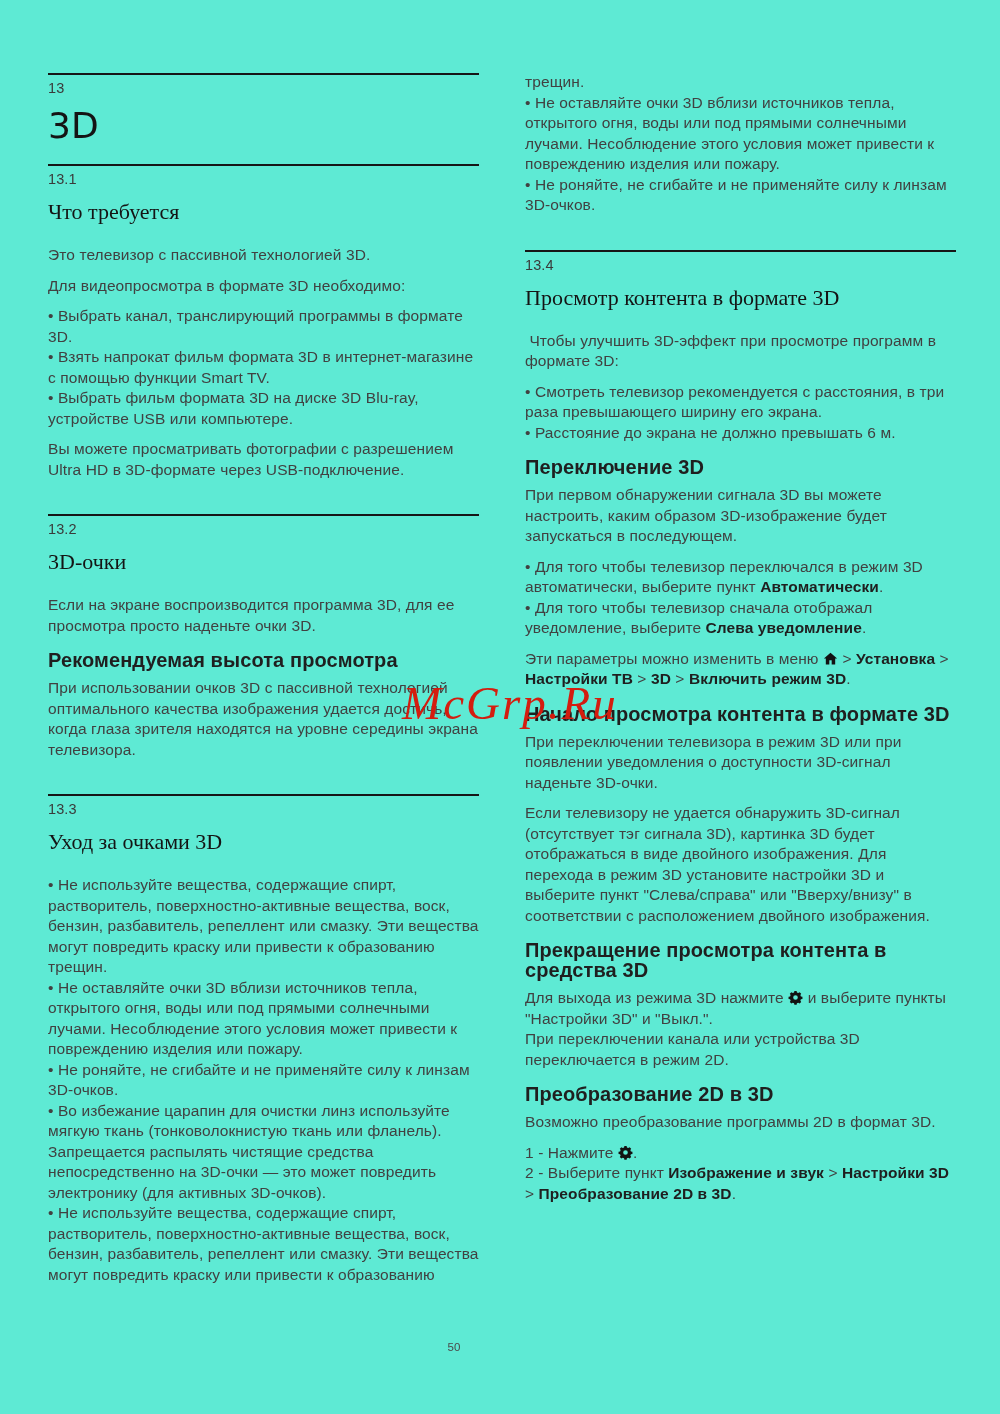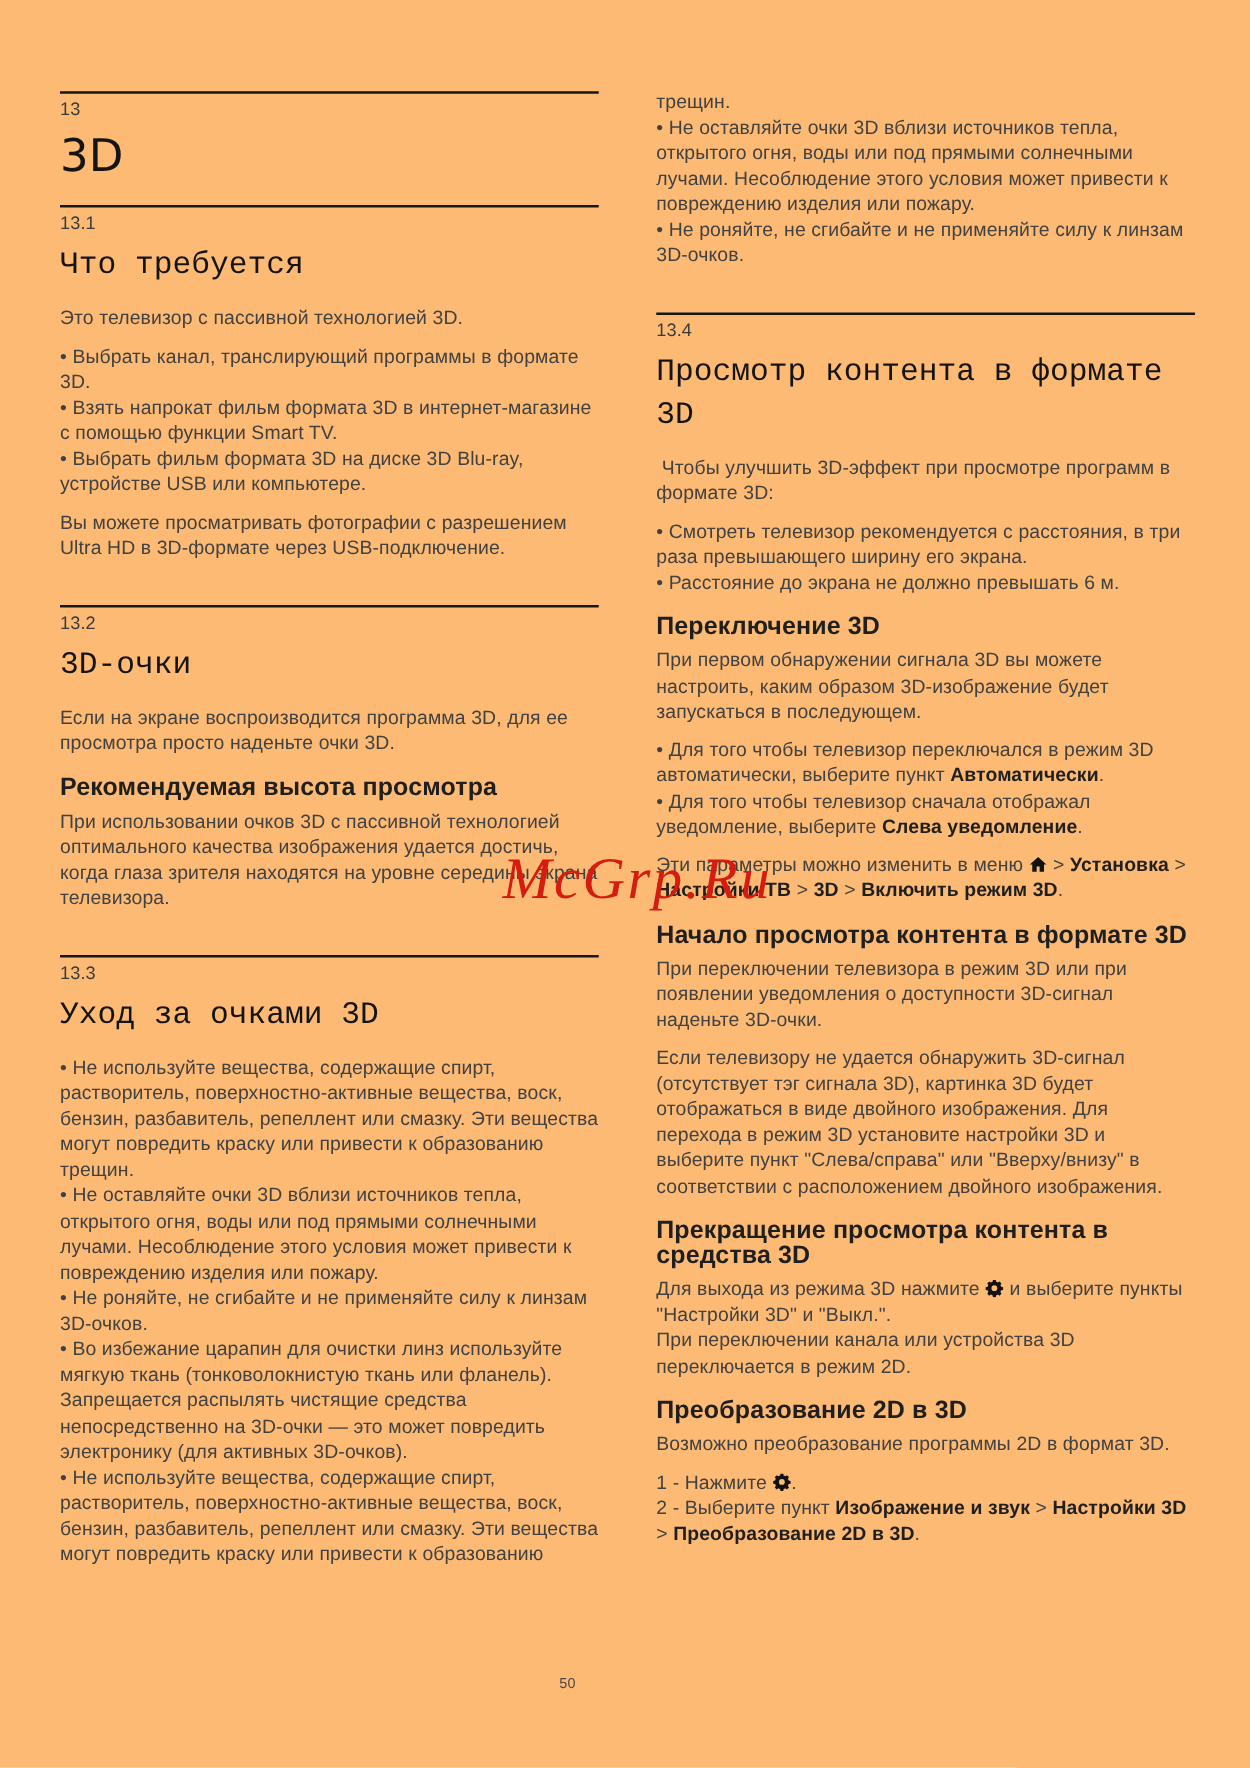--- a/index.html
+++ b/index.html
@@ -1,36 +1,36 @@
 <!DOCTYPE html>
 <html lang="ru"><head>
 <meta charset="utf-8">
 <style>
   html,body{margin:0;padding:0;}
   body{
     width:1000px;height:1414px;background:#ffffff;overflow:hidden;
     font-family:"Liberation Sans",sans-serif;
     -webkit-font-smoothing:antialiased;
   }
-  .page{position:relative;width:1000px;height:1414px;background:#fdba74;}
+  .page{position:relative;width:1000px;height:1414px;background:#5eead4;}
   .col{
     position:absolute;width:431px;
     font-size:15.5px;line-height:20.5px;letter-spacing:0.1px;color:#414141;
   }
   .col-left{left:48px;top:73px;}
   .col-right{left:525px;top:72px;}
 
   .sec-block{margin-top:34px;}
   .sec-block:first-child{margin-top:0;}
   .sec-block + .sec-block{margin-top:16px;}
   .sec-rule{border-top:2px solid #161616;height:0;margin-bottom:4px;}
   .sec-num{font-size:14.5px;line-height:18px;color:#3a3a3a;margin-bottom:7px;}
   .sec-title{
-    font-family:Liberation Mono, monospace;font-weight:400;
-    font-size:25px;line-height:34px;color:#141414;letter-spacing:0;
+    font-family:Liberation Serif, serif;font-weight:400;
+    font-size:22px;line-height:34px;color:#141414;letter-spacing:0;
     margin-bottom:16px;
   }
   .sec-title.big{
     font-family:"DejaVu Sans",sans-serif;
     font-size:36px;line-height:44px;margin-bottom:0;
   }
   .para{margin:0 0 10px 0;}
   .lines{margin:0 0 10px 0;}
   .line{margin:0;}
   .subhead{
@@ -61,20 +61,21 @@
         <div class="sec-rule"></div>
         <div class="sec-num">13</div>
         <div class="sec-title big">3D</div>
       </div>
       <div class="sec-block">
         <div class="sec-rule"></div>
         <div class="sec-num">13.1</div>
         <div class="sec-title">Что требуется</div>
       </div>
       <div class="para"><span>Это телевизор с пассивной технологией 3D.</span></div>
+      <div class="para"><span>Для видеопросмотра в формате 3D необходимо:</span></div>
       <div class="lines">
         <div class="line"><span>• Выбрать канал, транслирующий программы в формате 3D.</span></div>
         <div class="line"><span>• Взять напрокат фильм формата 3D в интернет-магазине с помощью функции Smart TV.</span></div>
         <div class="line"><span>• Выбрать фильм формата 3D на диске 3D Blu-ray, устройстве USB или компьютере.</span></div>
       </div>
       <div class="para"><span>Вы можете просматривать фотографии с разрешением Ultra HD в 3D-формате через USB-подключение.</span></div>
       <div class="sec-block">
         <div class="sec-rule"></div>
         <div class="sec-num">13.2</div>
         <div class="sec-title">3D-очки</div>

